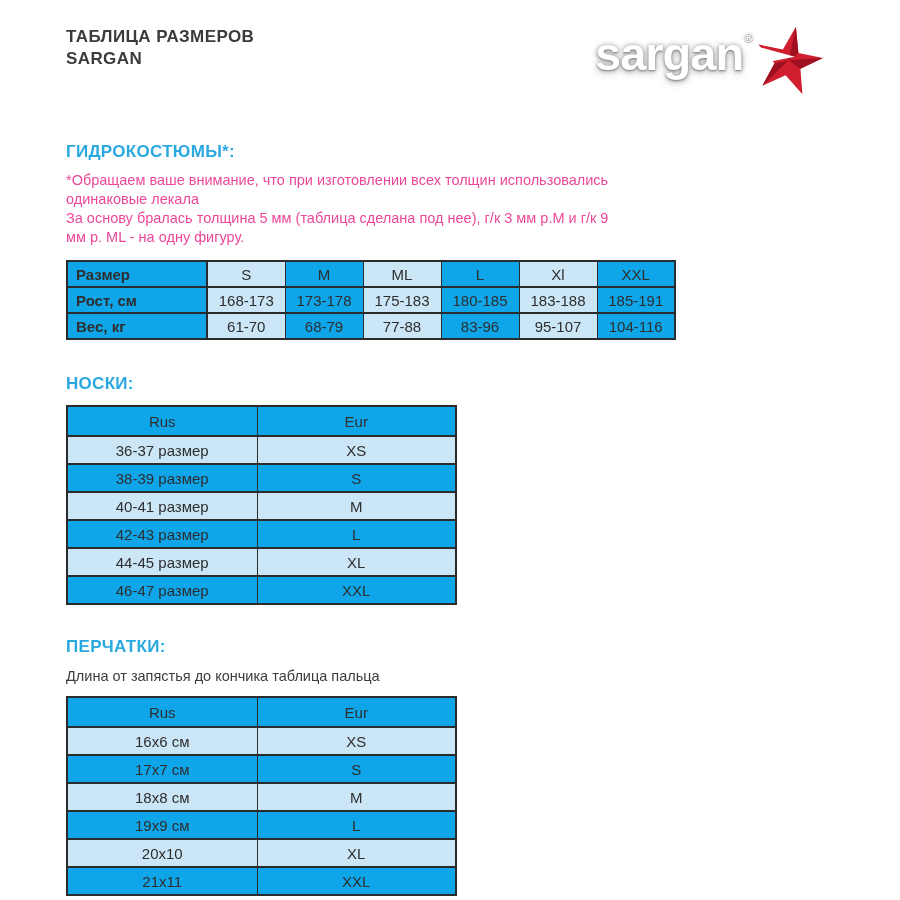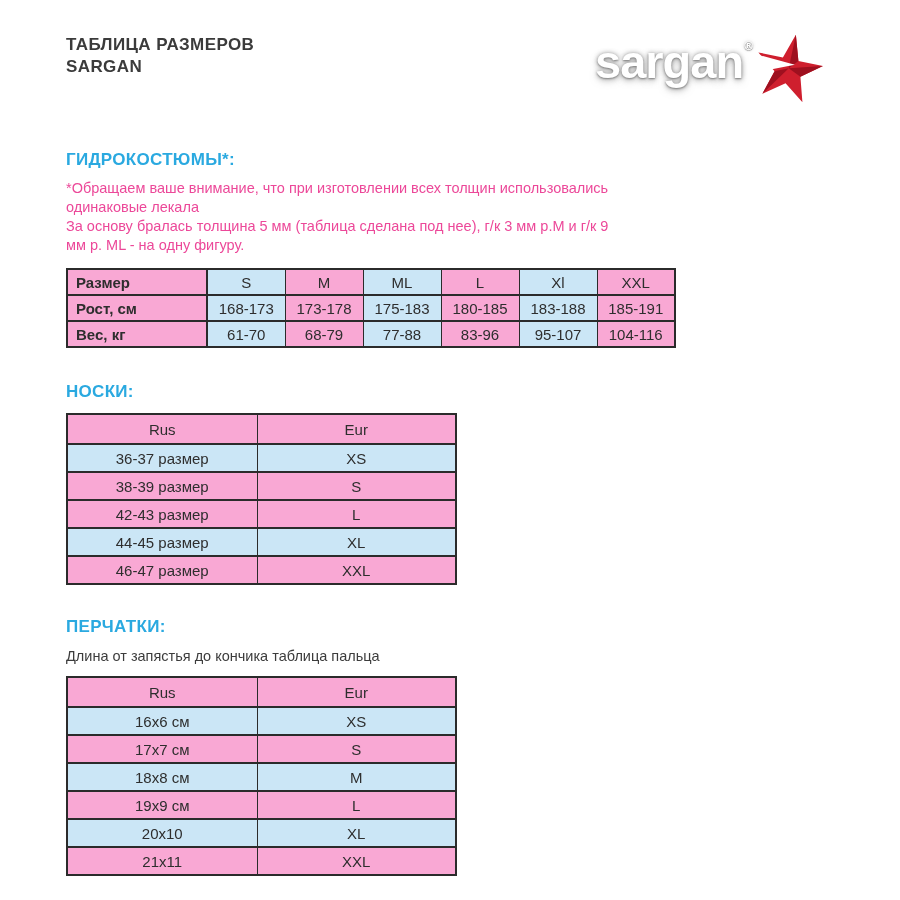--- a/index.html
+++ b/index.html
@@ -9,21 +9,21 @@
     --logo-red-dark:#9e101f;
     --ink:#2e2e2e;
     --line:#2b2b2b;
   }
   *{box-sizing:border-box}
   html,body{margin:0;padding:0}
   body{
     width:900px;height:900px;background:#ffffff;overflow:hidden;
     font-family:"Liberation Sans",sans-serif;color:#3a3a3a;
   }
-  .page{position:relative;width:900px;height:900px;padding:34px 0 0 66px}
+  .page{position:relative;width:900px;height:900px;padding:26px 0 0 66px}
 
   
   .header{display:flex;justify-content:space-between;align-items:flex-start;width:756px}
   .doc-title{font-size:17px;font-weight:bold;line-height:22px;letter-spacing:.4px;color:#3b3b3b}
   .logo{display:flex;align-items:flex-start;margin-top:2px}
   .logo-text{
     font-size:47px;font-weight:bold;letter-spacing:-1px;color:#ffffff;line-height:1;
     text-shadow:0 1px 2px rgba(125,125,125,.95),0 0 5px rgba(150,150,150,.85),0 3px 7px rgba(150,150,150,.55);
     position:relative;top:2px;
   }
@@ -37,21 +37,21 @@
   .sec-heading{color:var(--accent-cyan);font-weight:bold;font-size:17px;letter-spacing:.3px;line-height:20px}
   .h-wetsuits{margin-top:44px}
   .h-socks{margin-top:34px}
   .h-gloves{margin-top:32px}
 
   .notes{margin-top:9px;max-width:560px}
   .notes p{margin:0;font-size:14.5px;line-height:19px;color:#ec4899}
   .subtitle{margin-top:10px;font-size:14.5px;color:#3c3c3c;line-height:18px}
 
   
-  table{border-collapse:collapse;color:var(--ink);background:#f9a8d4}
+  table{border-collapse:collapse;color:var(--ink);background:#0ea5e9}
   td,th{padding:0;font-weight:normal}
   .hl{background:var(--highlight-blue)}
 
   .t1{margin-top:13px;font-size:15px;border:2px solid var(--line)}
   .t1 td,.t1 th{border:1px solid var(--line);border-top:2px solid var(--line);height:26px;text-align:center}
   .t1 tr:first-child td,.t1 tr:first-child th{border-top:none}
   .t1 th.rowlab{width:140px;text-align:left;padding-left:8px;font-weight:bold;border-right:2px solid var(--line)}
   .t1 td{width:78px}
   .t1 tr.hdr td,.t1 tr.hdr th{border-bottom:2px solid var(--line)}
 
@@ -138,20 +138,24 @@
     </tr>
     <tr>
       <td class="hl">36-37 размер</td>
       <td class="hl">XS</td>
     </tr>
     <tr>
       <td>38-39 размер</td>
       <td>S</td>
     </tr>
     <tr>
+      <td class="hl">40-41 размер</td>
+      <td class="hl">M</td>
+    </tr>
+    <tr>
       <td>42-43 размер</td>
       <td>L</td>
     </tr>
     <tr>
       <td class="hl">44-45 размер</td>
       <td class="hl">XL</td>
     </tr>
     <tr>
       <td>46-47 размер</td>
       <td>XXL</td>

